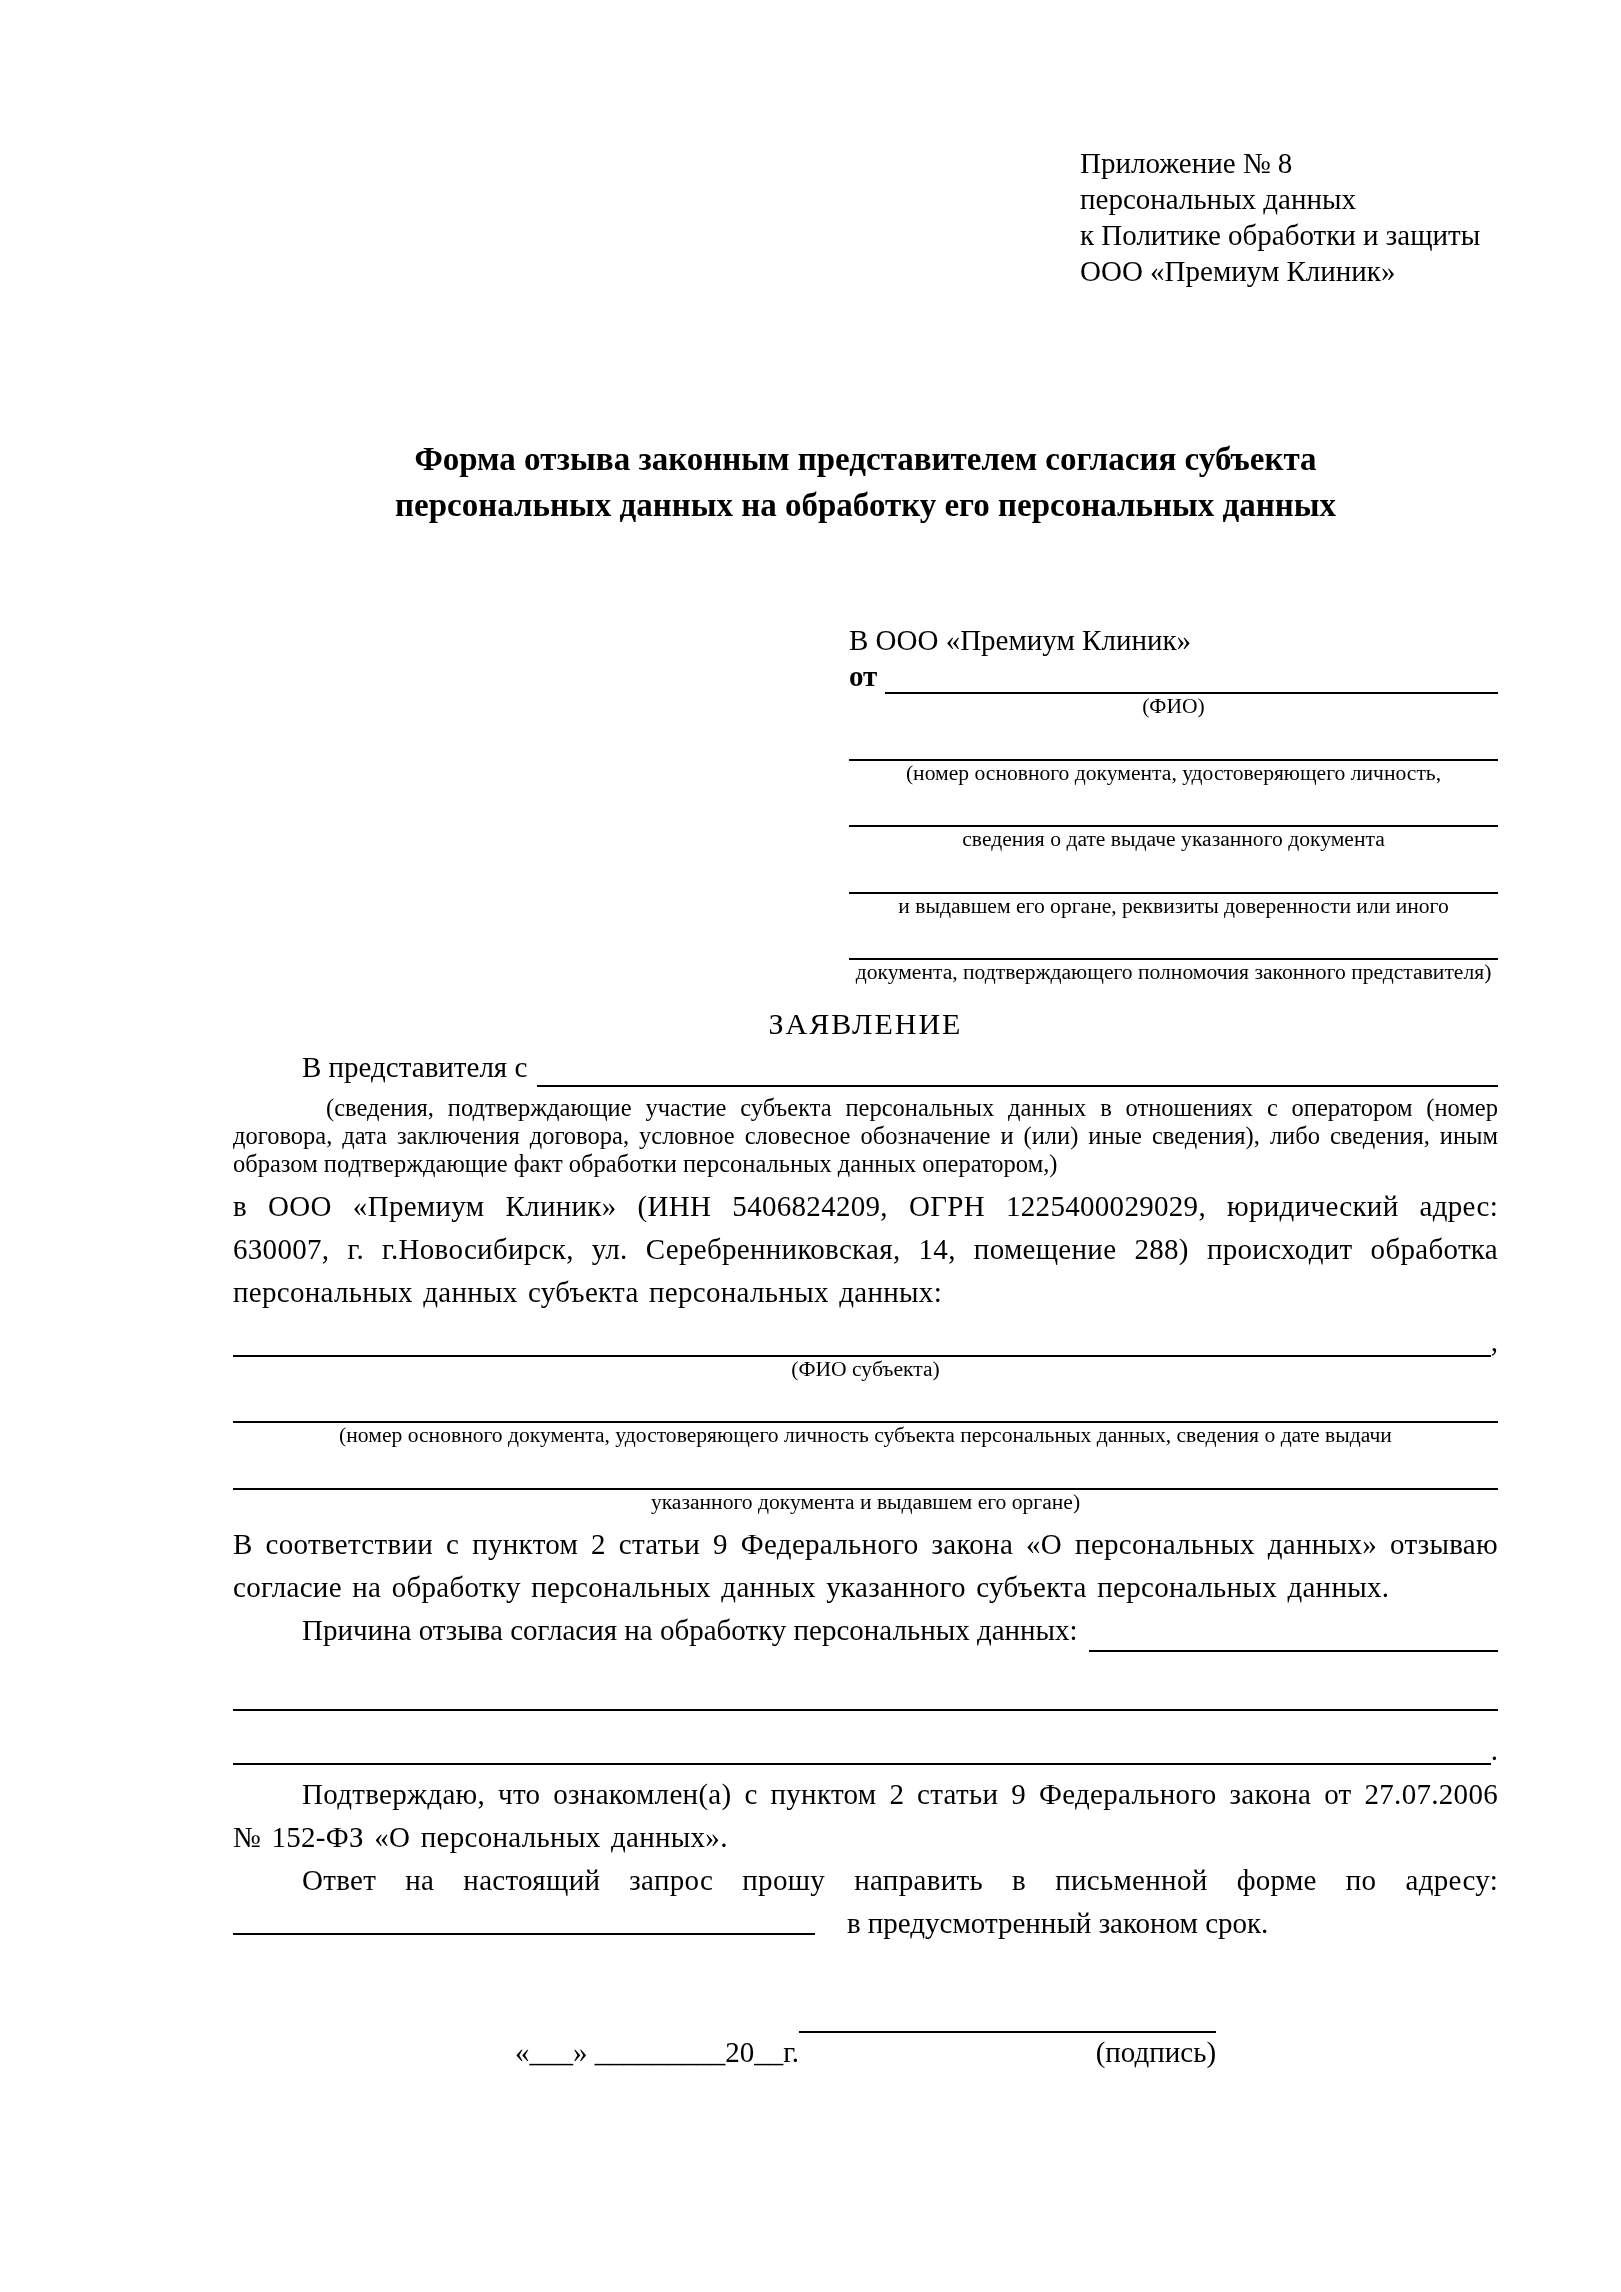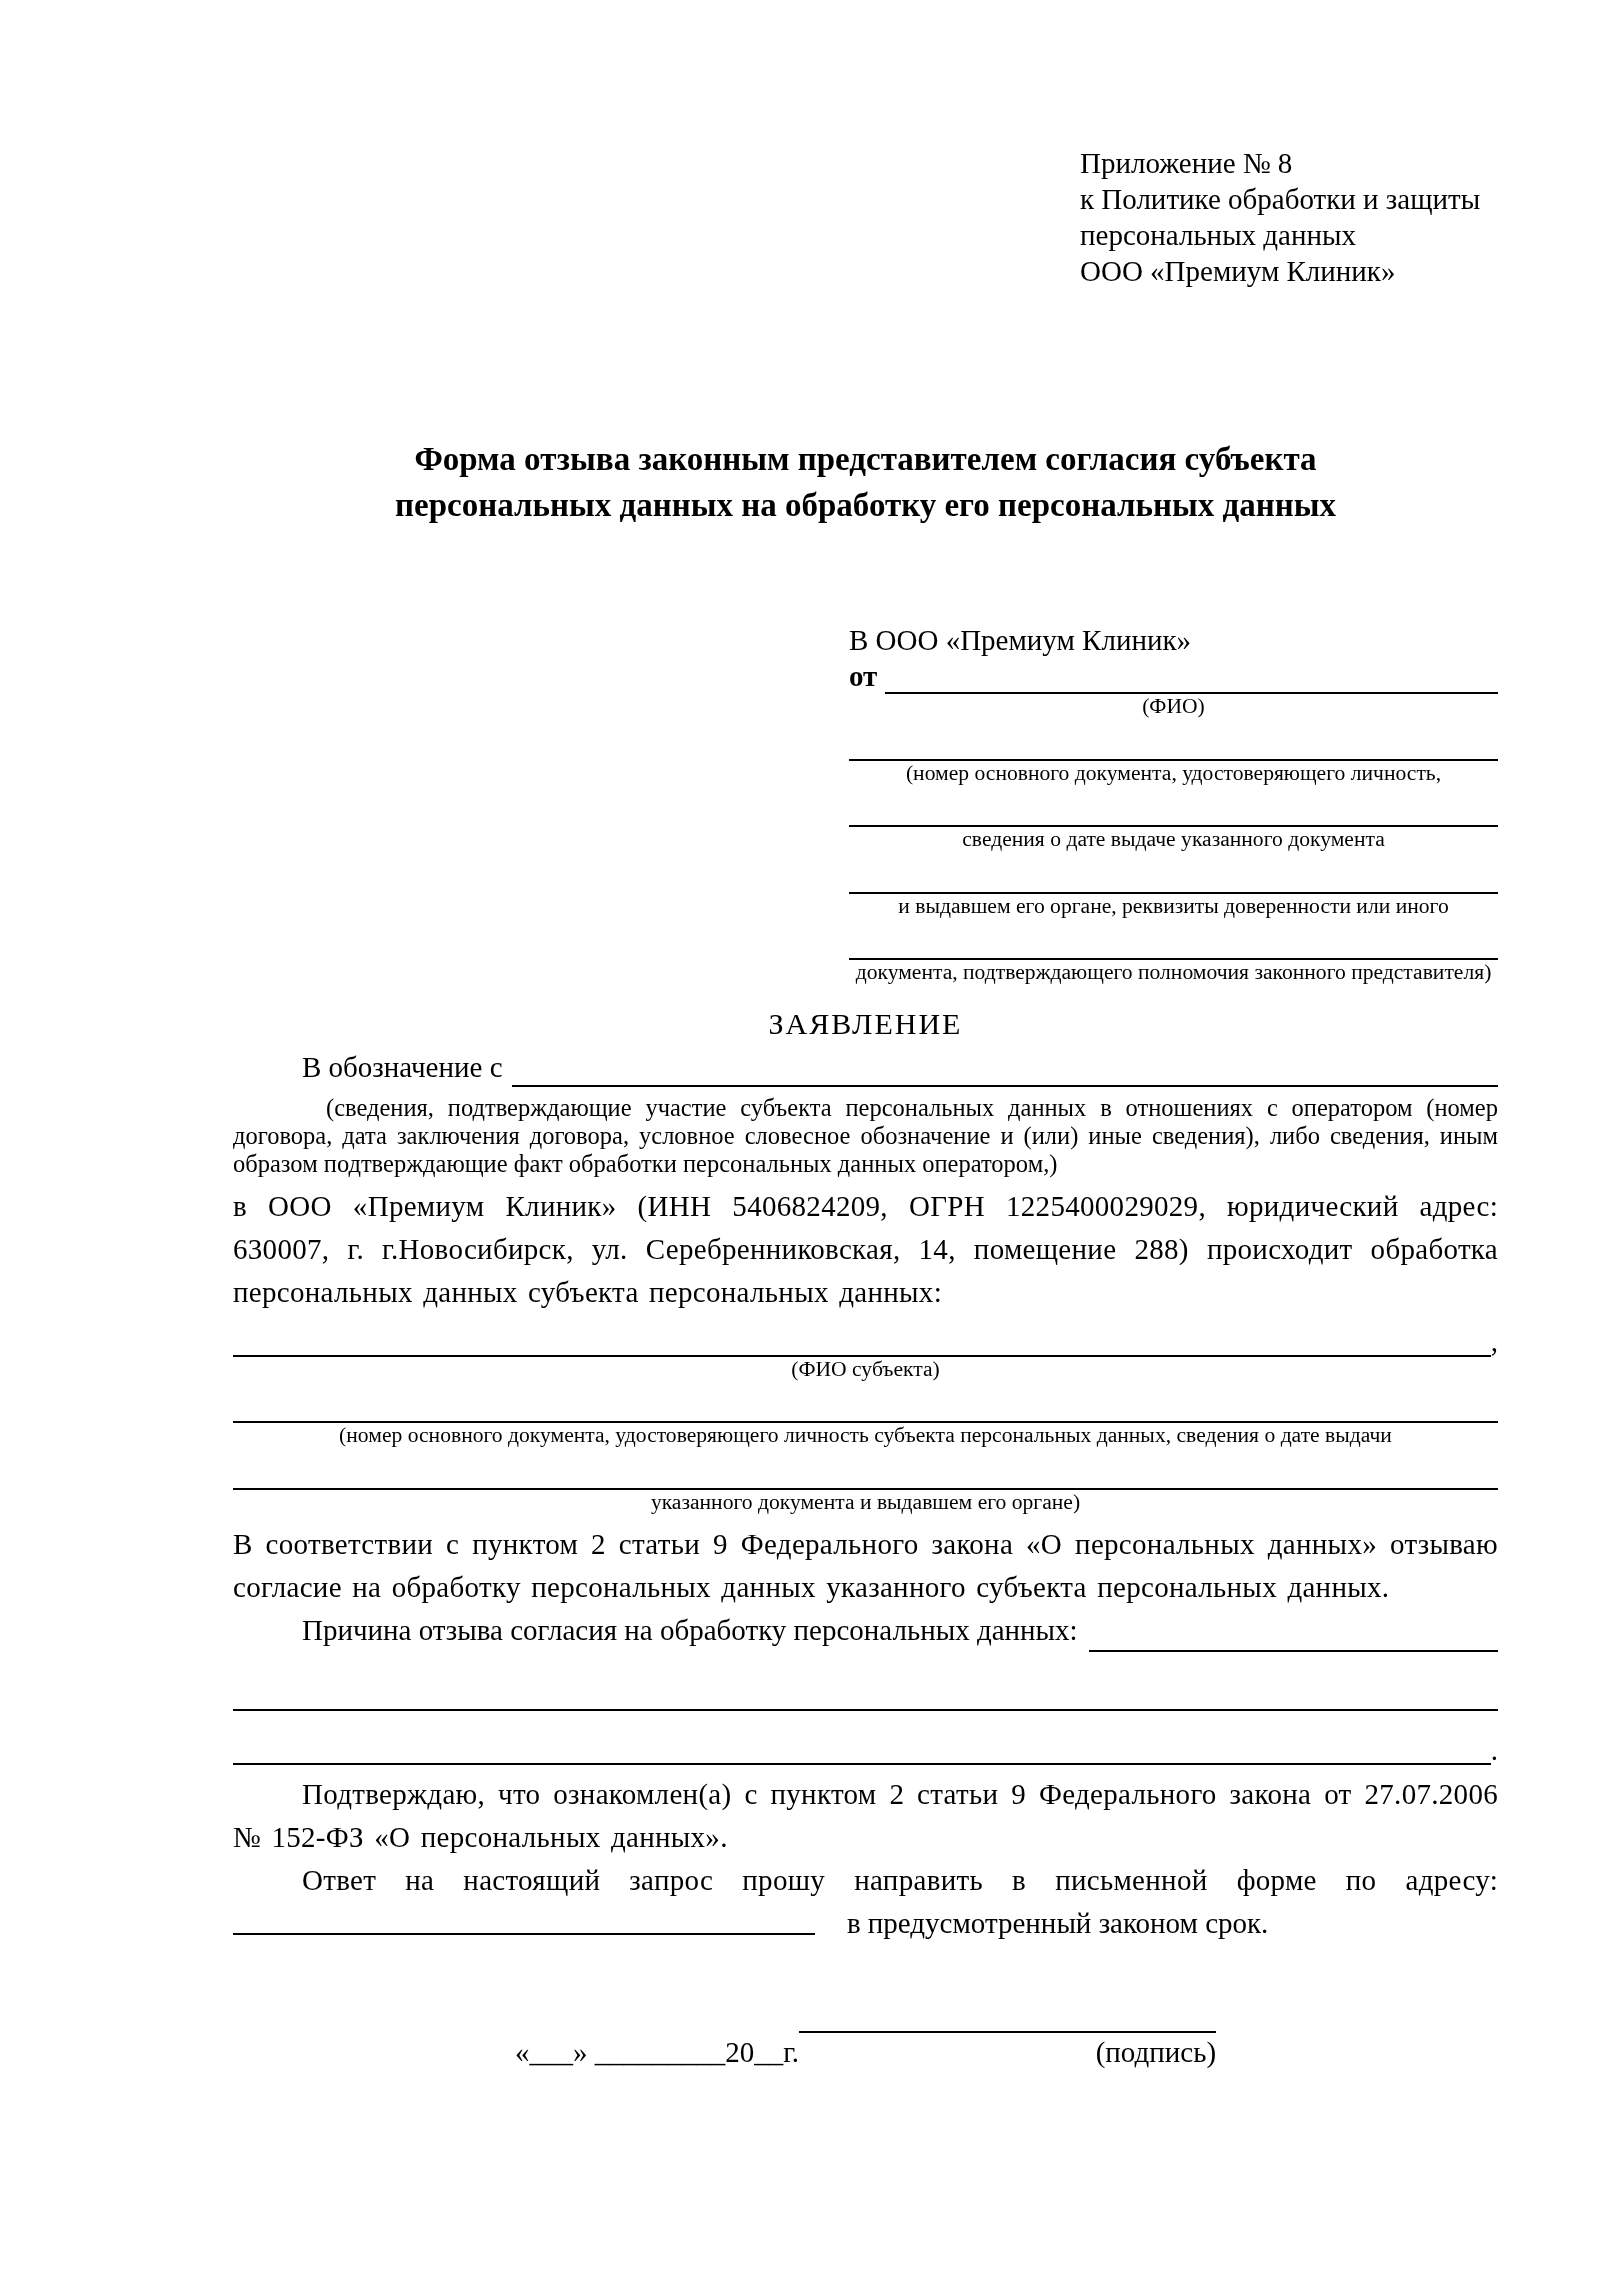--- a/index.html
+++ b/index.html
@@ -45,22 +45,22 @@
   .sig-fill { width:417px; height:33px; border-bottom:2.9px solid #000; }
   .mt4 { margin-top:7px; } .mt8 { margin-top:7.8px; } .mt44 { margin-top:43px; }
 </style>
 </head>
 <body>
 
 <div class="page">
 
   <div class="appendix">
     <div>Приложение № 8</div>
+    <div>персональных данных</div>
     <div>к Политике обработки и защиты</div>
-    <div>персональных данных</div>
     <div>ООО «Премиум Клиник»</div>
   </div>
 
   <div class="doc-title">Форма отзыва законным представителем согласия субъекта персональных данных на обработку его персональных данных</div>
 
   <div class="addressee">
     <div class="addr-to">В ООО «Премиум Клиник»</div>
     <div class="addr-from">
       <span class="lbl">от</span>
       <span class="fill"></span>
@@ -76,21 +76,21 @@
     <div class="fill-row"></div>
     <div class="cap">и выдавшем его органе, реквизиты доверенности или иного</div>
 
     <div class="fill-row"></div>
     <div class="cap">документа, подтверждающего полномочия законного представителя)</div>
   </div>
 
   <div class="heading">ЗАЯВЛЕНИЕ</div>
 
   <div class="accord">
-    <span class="lbl">В обозначение с</span>
+    <span class="lbl">В представителя с</span>
     <span class="fill"></span>
   </div>
 
   <div class="smallcap mt4">(сведения, подтверждающие участие субъекта персональных данных в отношениях с оператором (номер договора, дата заключения договора, условное словесное обозначение и (или) иные сведения), либо сведения, иным образом подтверждающие факт обработки персональных данных оператором,)</div>
 
   <div class="body-just mt4">в ООО «Премиум Клиник» (ИНН 5406824209, ОГРН 1225400029029, юридический адрес: 630007, г. г.Новосибирск, ул. Серебренниковская, 14, помещение 288) происходит обработка персональных данных субъекта персональных данных:</div>
 
   <div class="line-end-row">
     <span class="fill"></span>
       <span class="tail">,</span>

